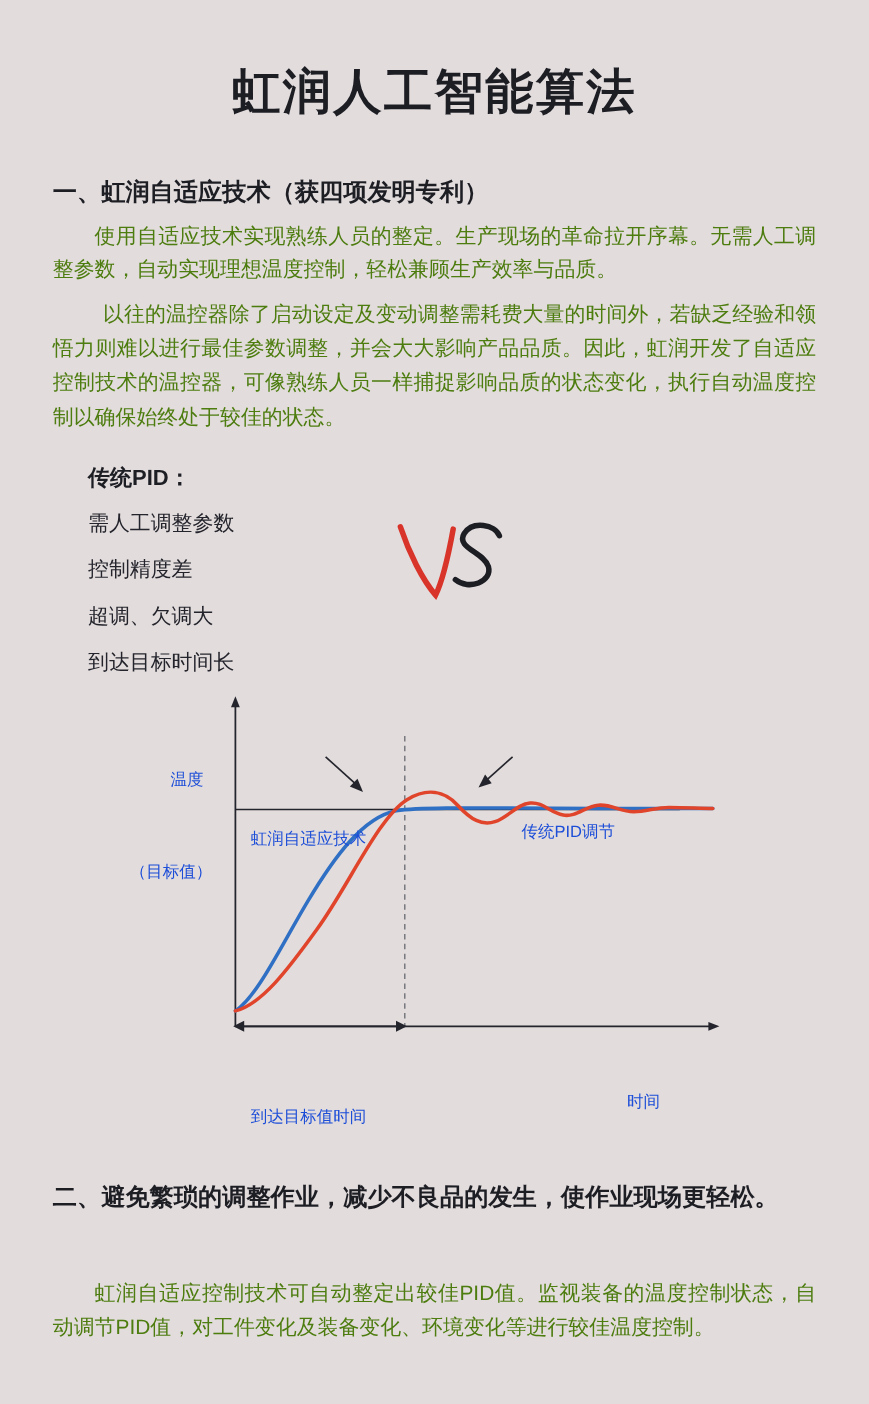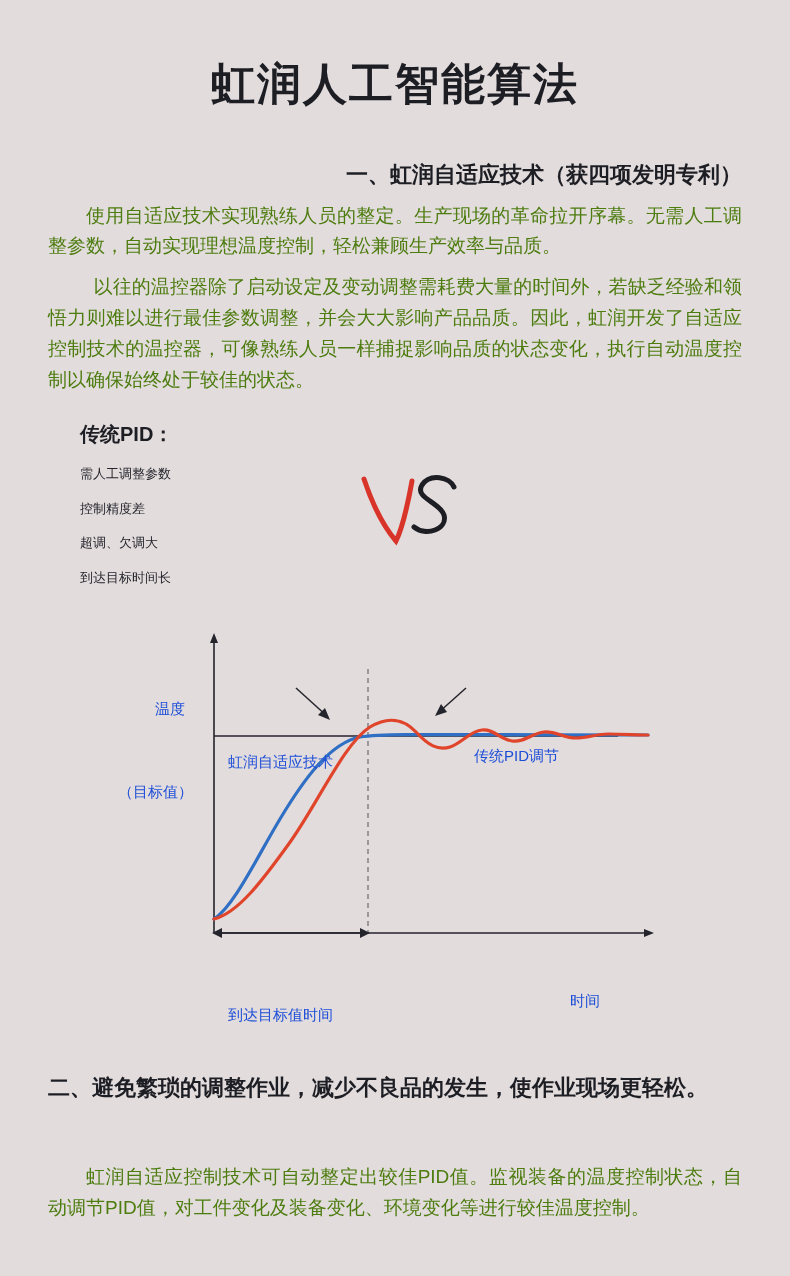--- a/index.html
+++ b/index.html
@@ -34,21 +34,20 @@
   }
   .section-heading {
     font-size: 22px;
     font-weight: bold;
     color: #1d1d24;
     margin: 0;
     line-height: 1.45;
   }
   .heading-1 {
     margin-top: 48px;
-    text-align: right;
   }
   .para {
     font-size: 19px;
     line-height: 1.62;
     color: #4d7c0f;
     margin: 10px 0 0 0;
     text-align: justify;
     text-justify: inter-ideograph;
   }
   .para.indent {
@@ -70,21 +69,21 @@
   }
   .col-left { left: 32px; width: 240px; }
   .col-right { left: 425px; width: 280px; }
   .col-title {
     font-size: 20px;
     font-weight: bold;
     color: #1d1d24;
     margin-bottom: 18px;
   }
   .col-item {
-    font-size: 13px;
+    font-size: 19px;
     color: #24242c;
     margin-bottom: 19px;
     line-height: 1.2;
   }
   .vs-mark {
     position: absolute;
     left: 310px;
     top: 48px;
     width: 110px;
     height: 80px;

